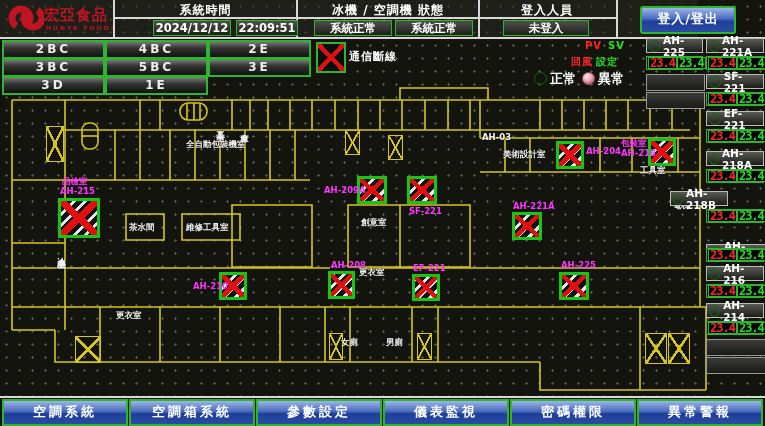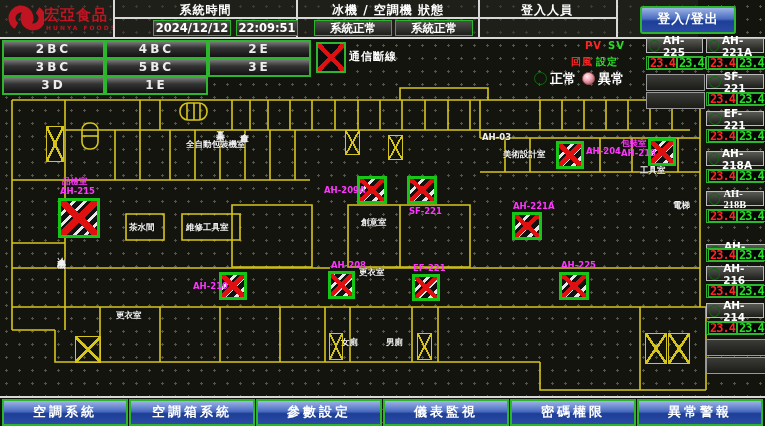--- a/index.html
+++ b/index.html
@@ -92,20 +92,21 @@
     <div class="hbox" style="left:153px;top:20px;width:76px">2024/12/12</div>
     <div class="hbox" style="left:236px;top:20px;width:60px">22:09:51</div>
 
     <div class="glabel" style="left:300px;width:176px">冰機 / 空調機 狀態</div>
     <div class="gline" style="left:298px;width:180px"></div>
     <div class="hbox" style="left:314px;top:20px;width:76px">系統正常</div>
     <div class="hbox" style="left:395px;top:20px;width:76px">系統正常</div>
 
     <div class="glabel" style="left:480px;width:134px">登入人員</div>
     <div class="gline" style="left:479px;width:137px"></div>
+    <div class="hbox" style="left:503px;top:20px;width:84px">未登入</div>
 
     <div class="bluebtn login-btn">登入/登出</div>
   </div>
   <div class="hline" style="top:37px"></div>
 
   <div id="floorbtns">
       <div class="flbtn" style="left: 2px; top: 40px;">2BC</div>
       <div class="flbtn" style="left: 105px; top: 40px; text-align: center;">4BC</div>
       <div class="flbtn" style="left: 208px; top: 40px;">2E</div>
       <div class="flbtn" style="left: 2px; top: 58px;">3BC</div>
@@ -240,21 +241,21 @@
         <span class="tval sv">23.4</span>
       </div>
       <div class="unit-row" style="left: 706px; top: 151px; width: 58px;">
         <span class="led"></span>
         <span>AH-218A</span>
       </div>
       <div class="temp-row" style="left: 706px; top: 169px; width: 58px;">
         <span class="tval pv">23.4</span>
         <span class="tval sv">23.4</span>
       </div>
-      <div class="unit-row" style="left: 706px; top: 191px; width: 58px; font-family: Liberation Serif, serif;">
+      <div class="unit-row" style="left: 670px; top: 191px; width: 58px;">
         <span class="led"></span>
         <span>AH-218B</span>
       </div>
       <div class="temp-row" style="left: 706px; top: 209px; width: 58px;">
         <span class="tval pv">23.4</span>
         <span class="tval sv">23.4</span>
       </div>
       <div class="unit-row" style="left: 706px; top: 220px; width: 62px; margin-top: 24px;">
         <span class="led"></span>
         <span>AH-224</span>

